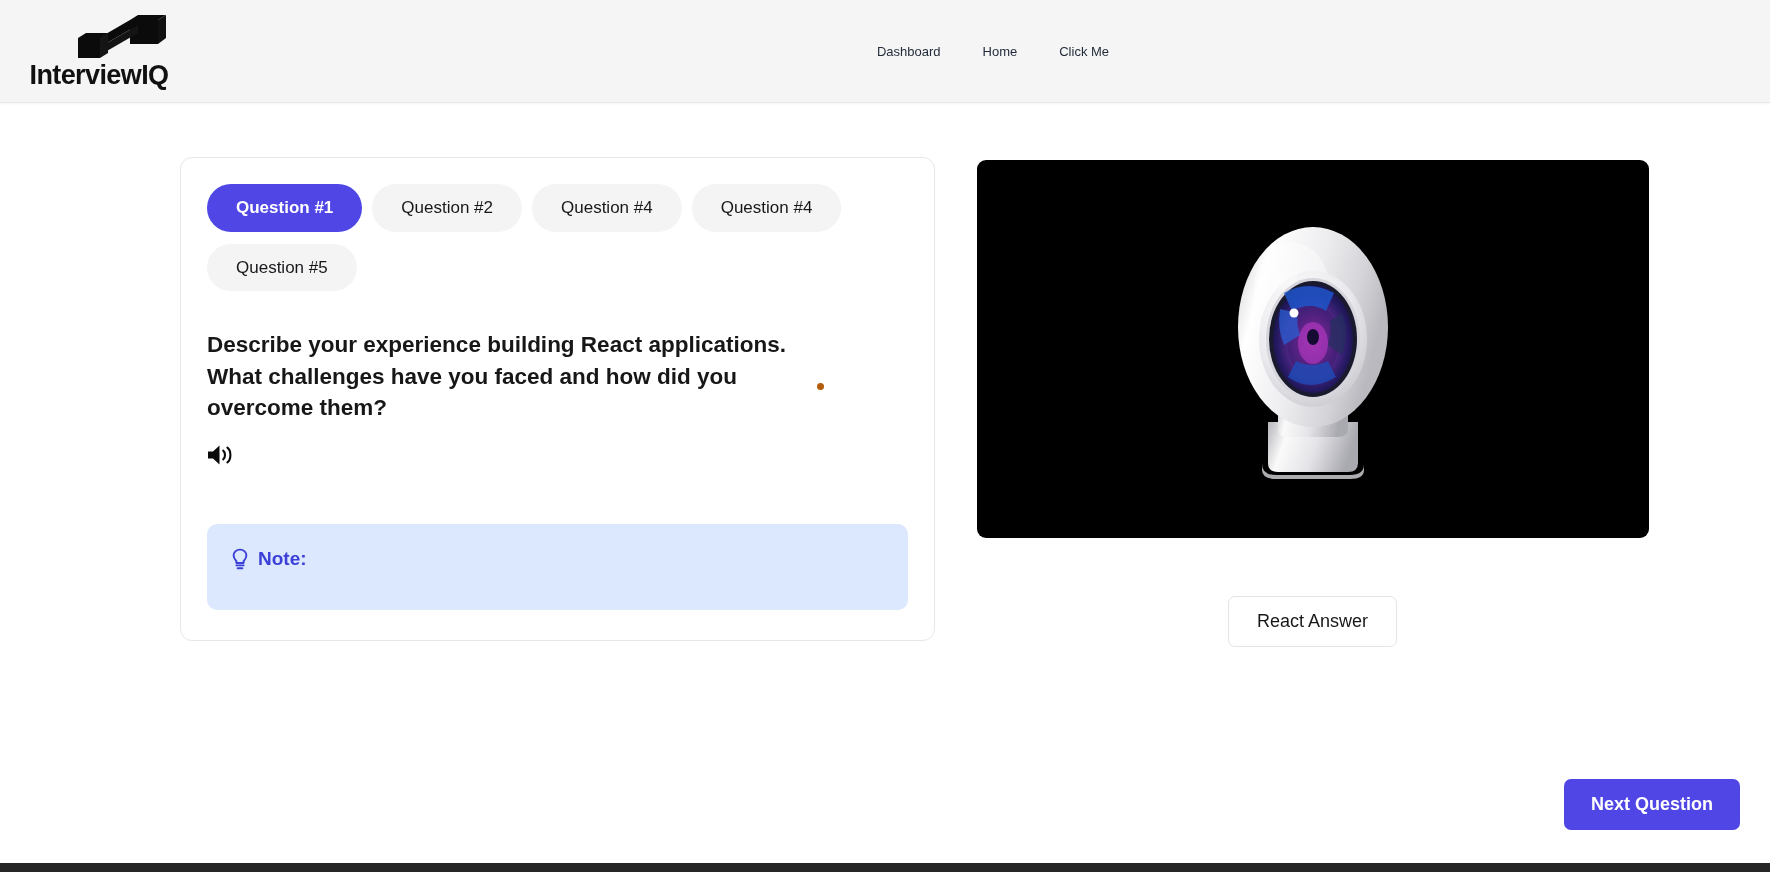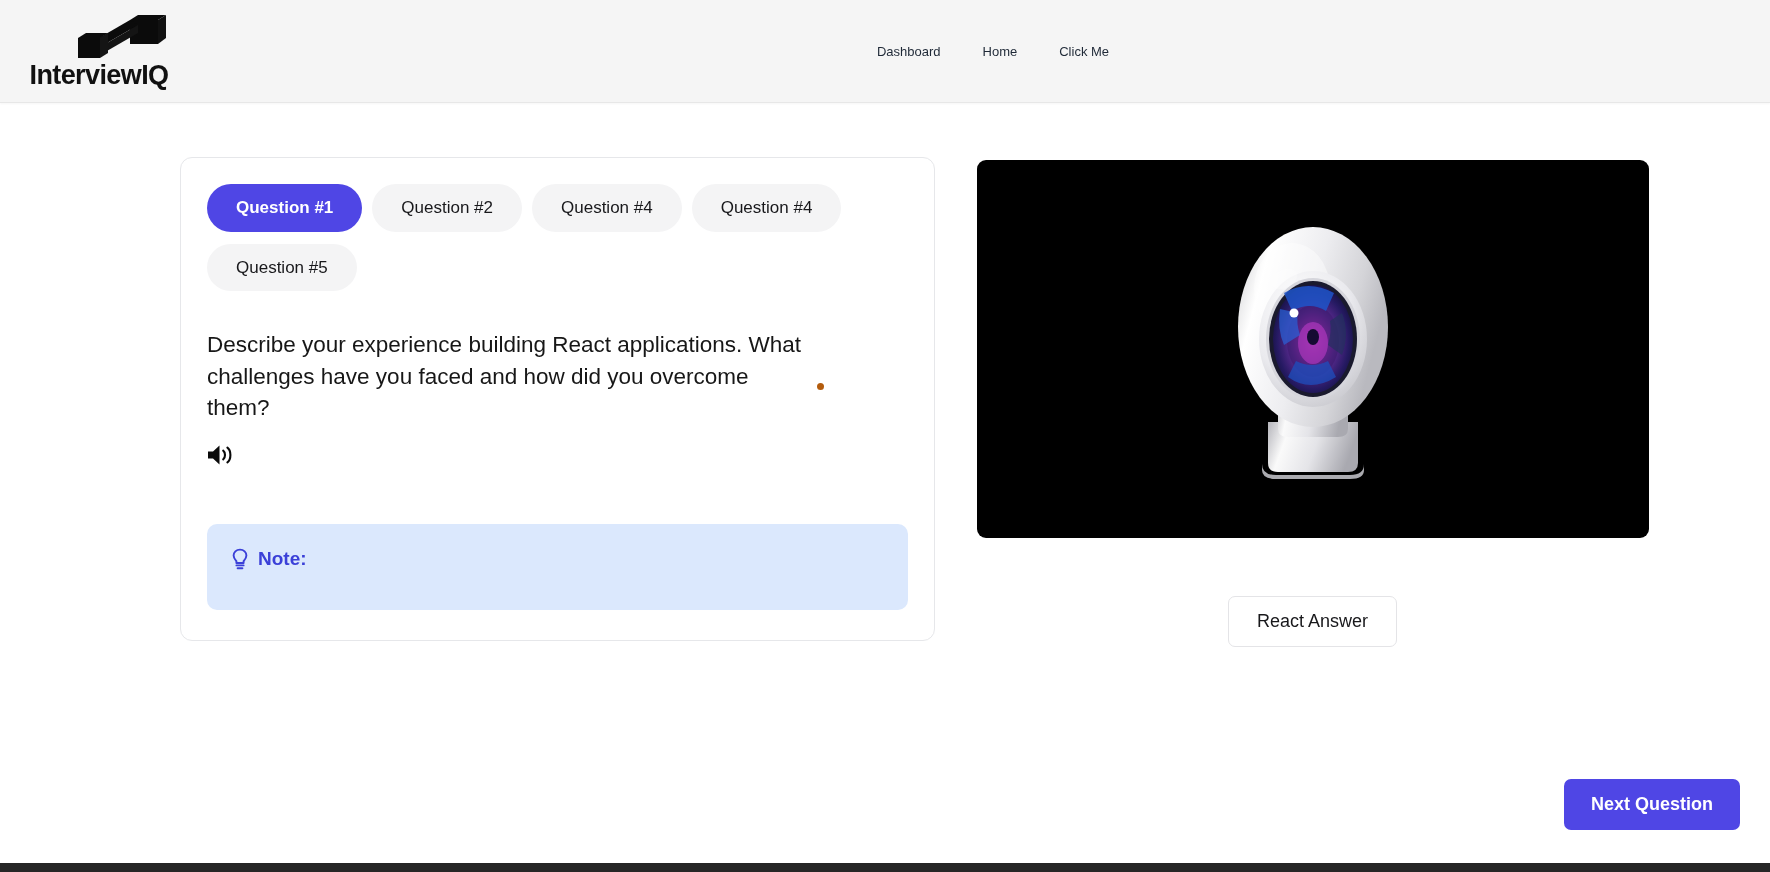--- a/index.html
+++ b/index.html
@@ -147,21 +147,21 @@
     position: relative;
     margin-top: 38px;
     min-height: 130px;
   }
 
   .q-text {
     font-size: 22.5px;
     line-height: 1.40;
     color: #171717;
     max-width: 600px;
-    font-weight: 400;
+    font-weight: 700;
   }
 
   .q-dot {
     position: absolute;
     width: 7px;
     height: 7px;
     border-radius: 50%;
     background: #b35c0d;
     left: 610px;
     top: 54px;

